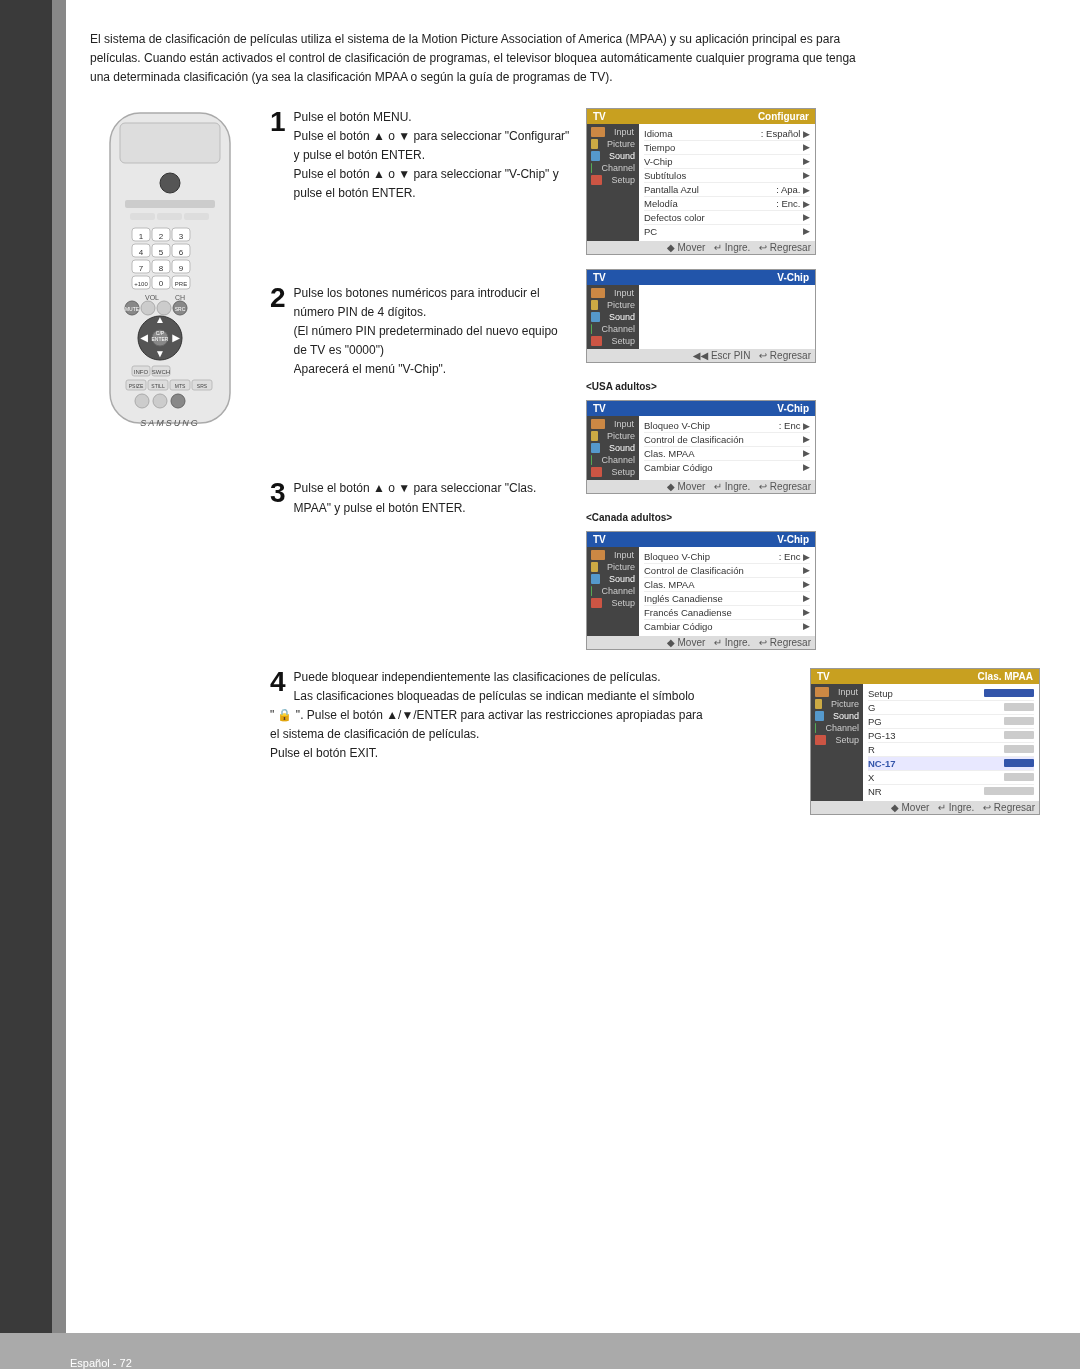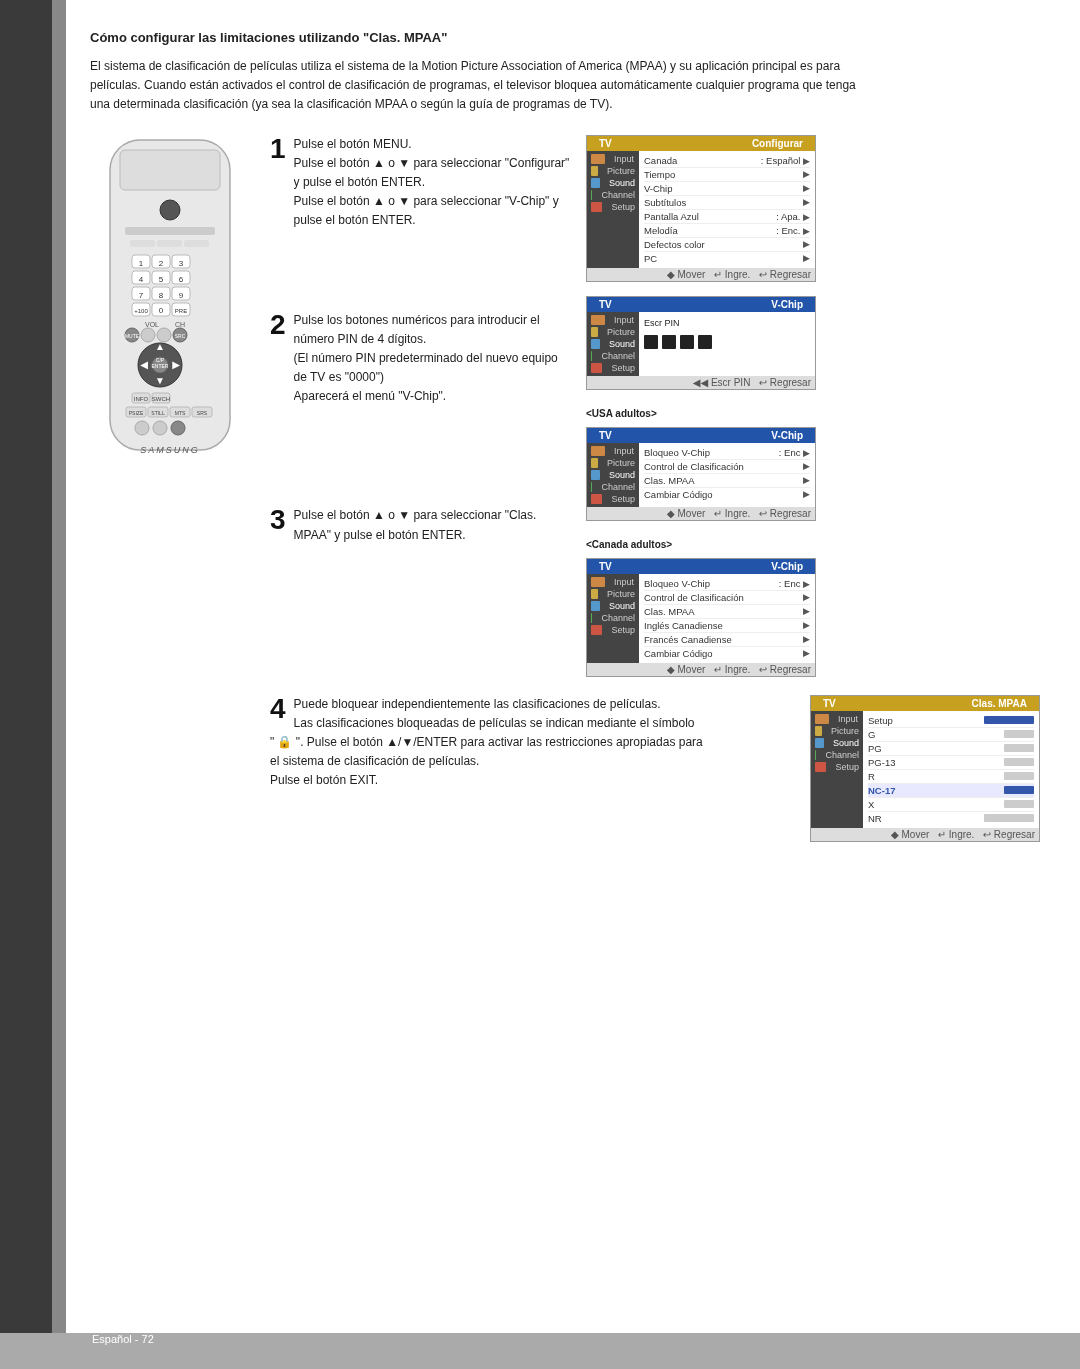--- a/index.html
+++ b/index.html
@@ -89,21 +89,21 @@
       border: 1px solid #999;
       margin-bottom: 8px;
       background: #fff;
       font-size: 10px;
     }
     .tv-header {
       background: #c8a020;
       color: #fff;
       font-weight: bold;
       font-size: 10px;
-      padding: 2px 12px;
+      padding: 2px 6px;
       display: flex;
       justify-content: space-between;
     }
     .tv-header.blue { background: #2255aa; }
     .tv-header.gold { background: #c8a020; }
 
     .tv-body {
       display: flex;
     }
     .tv-left-col {
@@ -193,22 +193,22 @@
     }
 
     
     .bottom-bar {
       position: absolute;
       bottom: 0; left: 0;
       width: 100%;
       height: 36px;
       background: #aaa;
       display: flex;
-      align-items: flex-start;
-      padding-left: 92px;
+      align-items: flex-end;
+      padding-left: 70px;
     }
     .bottom-text {
       font-size: 11px;
       color: #fff;
     }
 
     
     .remote-svg {
       width: 160px;
       margin-bottom: 8px;
@@ -220,21 +220,20 @@
 <body>
 
 <div class="left-bar"></div>
 <div class="left-bar-inner"></div>
 
 <div class="page-content">
 
   
 
   
-  <div class="section-heading">Cómo configurar las limitaciones utilizando "Clas. MPAA"</div>
 
   
   <div class="intro-text">El sistema de clasificación de películas utiliza el sistema de la Motion Picture Association of America (MPAA) y su aplicación principal es para películas. Cuando están activados el control de clasificación de programas, el televisor bloquea automáticamente cualquier programa que tenga una determinada clasificación (ya sea la clasificación MPAA o según la guía de programas de TV).</div>
 
   
   <div style="display:flex; gap:20px; align-items:flex-start;">
 
     <div class="remote-svg">
       <svg width="160" height="340" viewBox="0 0 160 340" xmlns="http://www.w3.org/2000/svg">
 
@@ -378,21 +377,21 @@
                   <span class="tv-menu-icon channel"></span>
                   <span>Channel</span>
                 </div>
                 <div class="tv-menu-item">
                   <span class="tv-menu-icon setup"></span>
                   <span>Setup</span>
                 </div>
               </div>
               <div class="tv-main-col">
                 <div class="tv-row">
-                  <span class="tv-row-label">Canada</span>
+                  <span class="tv-row-label">Idioma</span>
                   <span class="tv-row-value">: Español <span class="arrow-symbol">▶</span></span>
                 </div>
                 <div class="tv-row">
                   <span class="tv-row-label">Tiempo</span>
                   <span class="arrow-symbol">▶</span>
                 </div>
                 <div class="tv-row">
                   <span class="tv-row-label">V-Chip</span>
                   <span class="arrow-symbol">▶</span>
                 </div>
@@ -440,29 +439,20 @@
                   <span class="tv-menu-icon sound"></span>
                   <span>Sound</span>
                 </div>
                 <div class="tv-menu-item">
                   <span class="tv-menu-icon channel"></span>
                   <span>Channel</span>
                 </div>
                 <div class="tv-menu-item">
                   <span class="tv-menu-icon setup"></span>
                   <span>Setup</span>
-                </div>
-              </div>
-              <div class="tv-main-col">
-                <div style="font-size:9px; padding:3px 0;">Escr PIN</div>
-                <div class="pin-dots">
-                  <div class="pin-dot"></div>
-                  <div class="pin-dot"></div>
-                  <div class="pin-dot"></div>
-                  <div class="pin-dot"></div>
                 </div>
               </div>
             </div>
             <div class="tv-footer">◀◀ Escr PIN &nbsp; ↩ Regresar</div>
           </div>
 
           <div class="subsection-label">&lt;USA adultos&gt;</div>
 
           <div class="tv-panel">
             <div class="tv-header blue">

